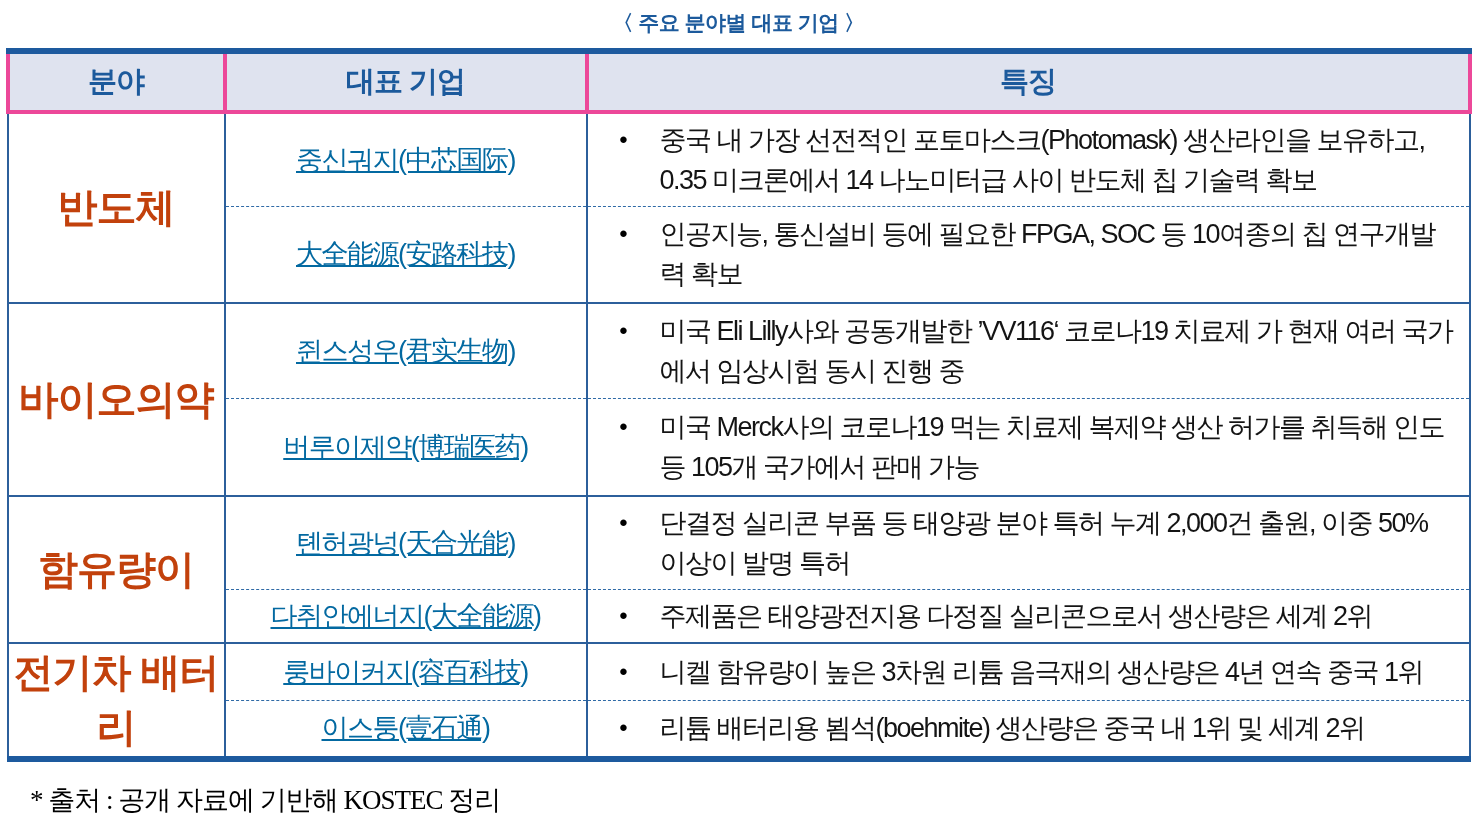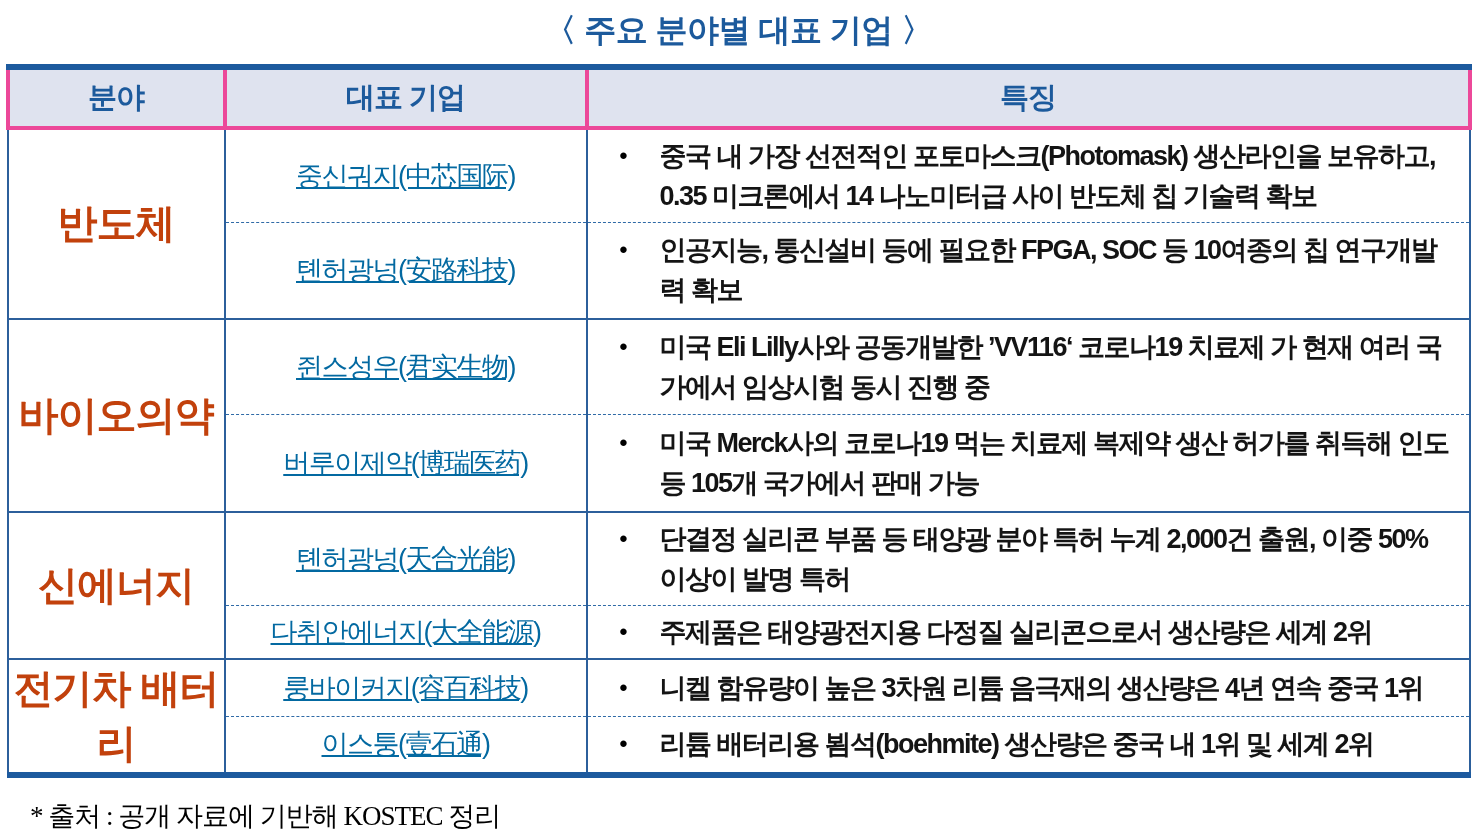--- a/index.html
+++ b/index.html
@@ -8,21 +8,21 @@
     background:#ffffff;
     font-family:"Liberation Sans","DejaVu Sans",sans-serif;
     color:#111;
     overflow:hidden;
     position:relative;
   }
   .title{
     text-align:center;
     color:#1c5a9c;
     font-weight:bold;
-    font-size:32px;
+    font-size:21px;
     padding-top:9px;
     letter-spacing:-0.5px;
   }
   table.main{
     border-collapse:collapse;
     table-layout:fixed;
     width:1462px;
     margin:11px auto 0 auto;
     border-top:6px solid #1d5a9e;
     border-bottom:6px solid #1d5a9e;
@@ -78,21 +78,20 @@
     font-size:24px;
     line-height:40px;
     color:#000;
   }
   .feat-text{
     flex:1 1 auto;
     font-size:27px;
     line-height:40px;
     color:#141414;
     letter-spacing:-1.5px;
-    font-weight:bold;
   }
   .h-r1{height:93px;}
   .h-r2{height:96px;}
   .h-r3{height:96px;}
   .h-r4{height:97px;}
   .h-r5{height:93px;}
   .h-r6{height:46px;}
   .h-r7{height:55px;}
   .h-r8{height:53px;margin-left:16px;}
   .footnote{
@@ -127,21 +126,21 @@
       <td class="sector" rowspan="2">반도체</td>
       <td class="company">중신궈지(中芯国际)</td>
       <td class="feature">
         <div class="feat-wrap">
           <span class="bullet">•</span>
           <span class="feat-text">중국 내 가장 선전적인 포토마스크(Photomask) 생산라인을 보유하고, 0.35 미크론에서 14 나노미터급 사이 반도체 칩 기술력 확보</span>
         </div>
       </td>
     </tr>
     <tr class="sub h-r2">
-      <td class="company">톈허광넝(安路科技)</td>
+      <td class="company">大全能源(安路科技)</td>
       <td class="feature">
         <div class="feat-wrap">
           <span class="bullet">•</span>
           <span class="feat-text">인공지능, 통신설비 등에 필요한 FPGA, SOC 등 10여종의 칩 연구개발력 확보</span>
         </div>
       </td>
     </tr>
 
     <tr class="group-start h-r3">
       <td class="sector" rowspan="2">바이오의약</td>
@@ -157,21 +156,21 @@
       <td class="company">버루이제약(博瑞医药)</td>
       <td class="feature">
         <div class="feat-wrap">
           <span class="bullet">•</span>
           <span class="feat-text">미국 Merck사의 코로나19 먹는 치료제 복제약 생산 허가를 취득해 인도 등 105개 국가에서  판매 가능</span>
         </div>
       </td>
     </tr>
 
     <tr class="group-start h-r5">
-      <td class="sector" rowspan="2">신에너지</td>
+      <td class="sector" rowspan="2">함유량이</td>
       <td class="company">톈허광넝(天合光能)</td>
       <td class="feature">
         <div class="feat-wrap">
           <span class="bullet">•</span>
           <span class="feat-text">단결정 실리콘 부품 등 태양광 분야 특허 누계 2,000건 출원, 이중 50% 이상이 발명 특허</span>
         </div>
       </td>
     </tr>
     <tr class="sub h-r6">
       <td class="company">다취안에너지(大全能源)</td>

